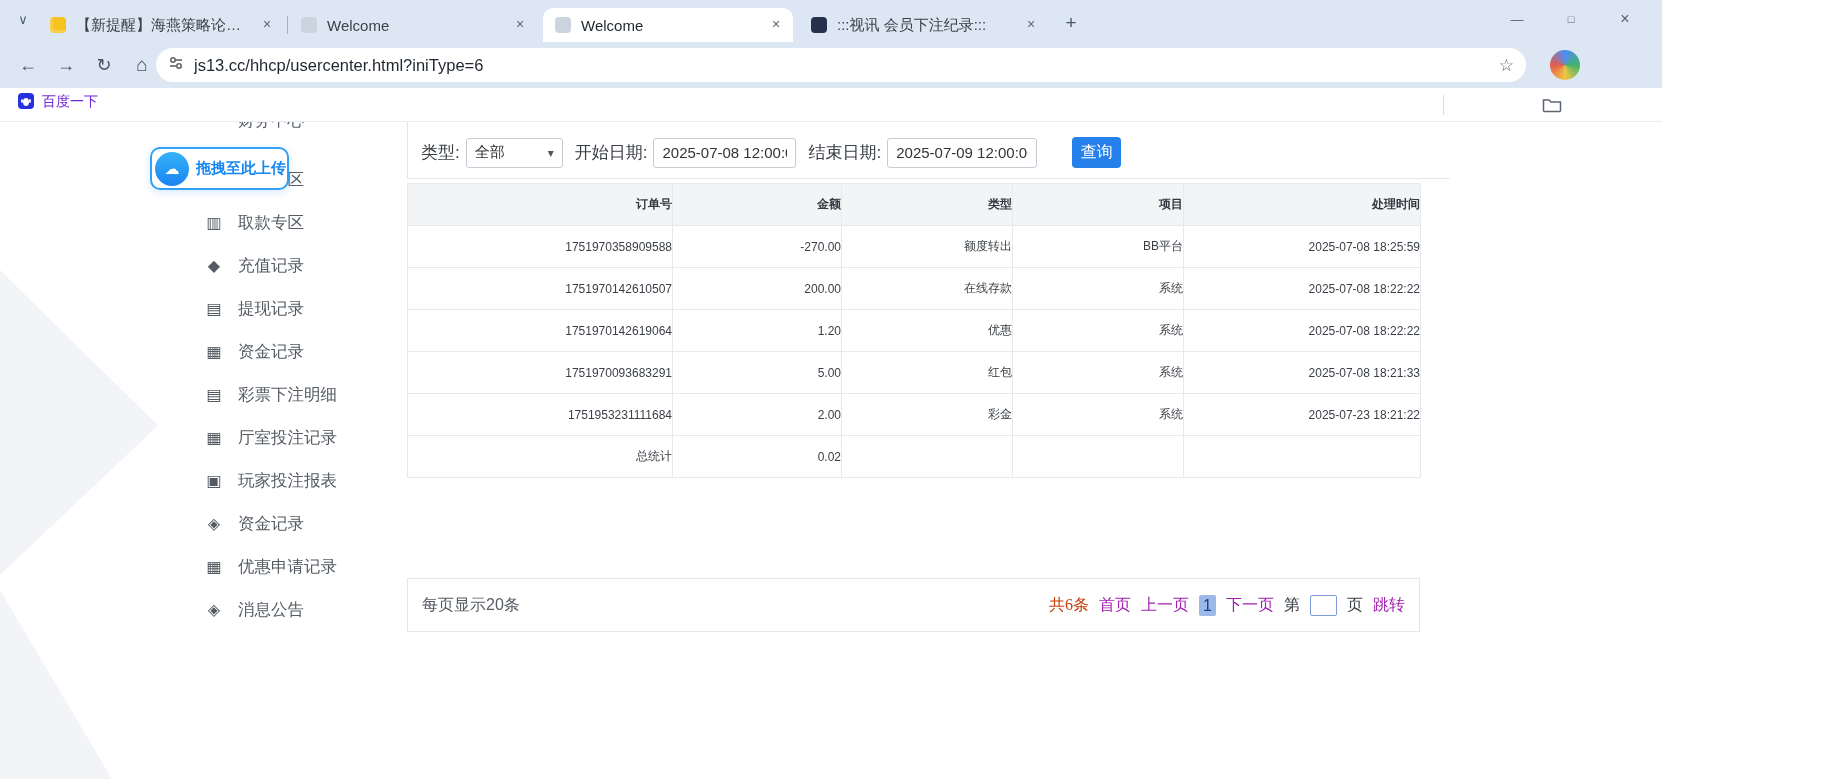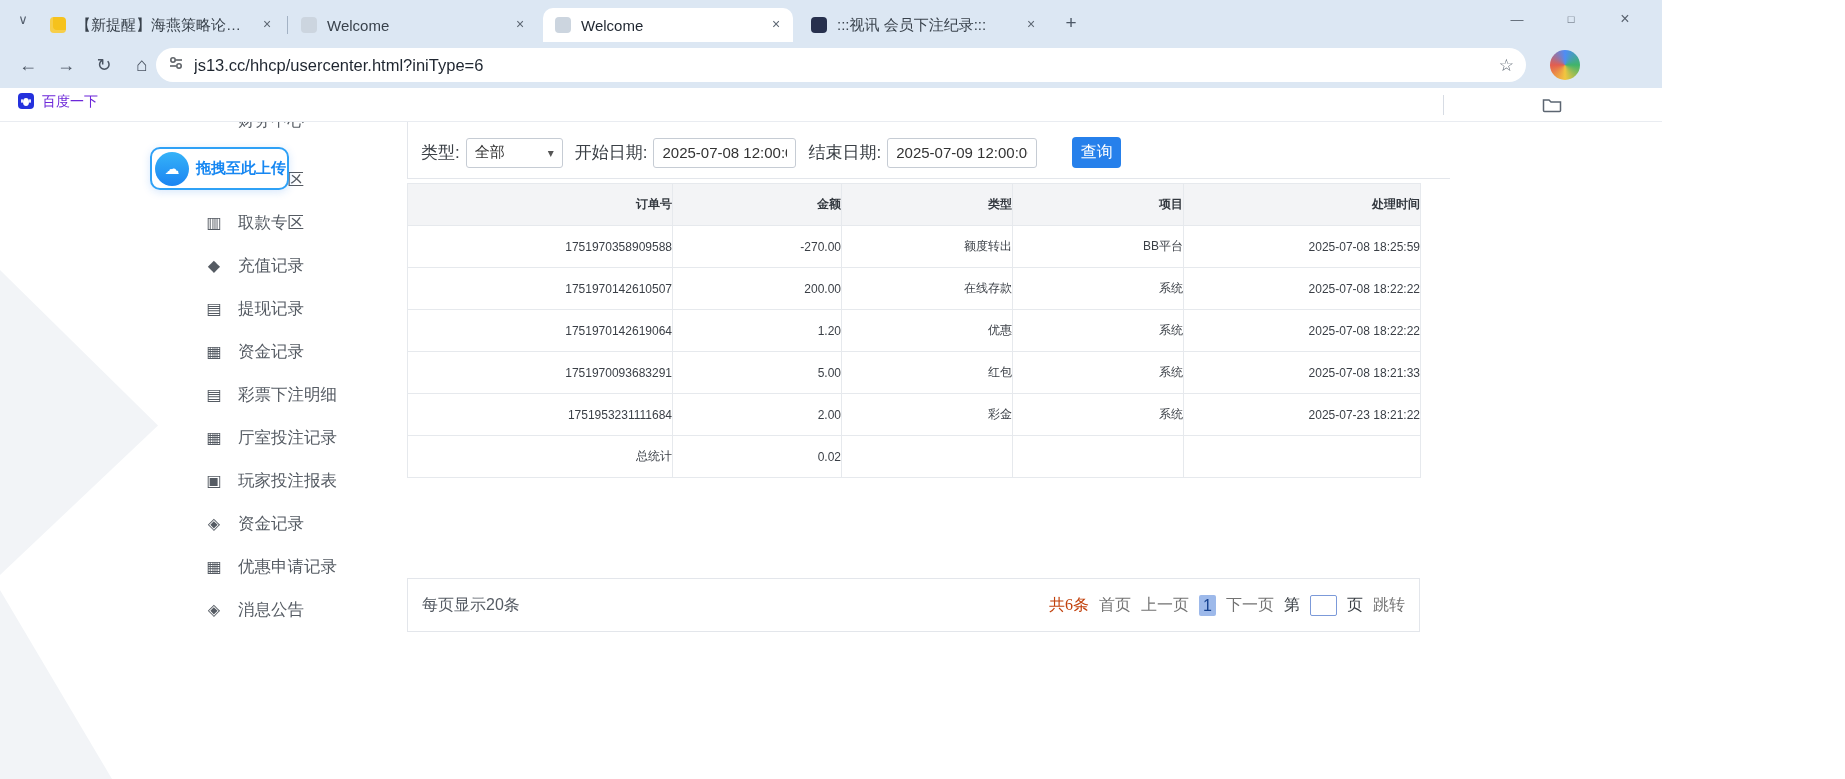--- a/index.html
+++ b/index.html
@@ -105,21 +105,21 @@
          background:#fff; }
   .tbl th, .tbl td { border:1px solid #e6e9ed; text-align:right; height:42px; font-size:12px;
                      color:#3a3f46; overflow:hidden; white-space:nowrap; }
   .tbl th { background:#f3f4f6; font-weight:bold; color:#33383f; }
 
   .pager { position:absolute; top:456px; width:1013px; height:54px; border:1px solid #e3e6eb;
            display:flex; align-items:center; justify-content:space-between; padding:0 14px;
            font-size:16px; background:#fff; }
   .pp-left { color:#555b63; }
   .pp-right { display:flex; align-items:center; gap:10px; }
-  .pp-link { color:#737373; cursor:pointer; }
+  .pp-link { color:#a21caf; cursor:pointer; }
   .pp-total { color:#c2410c;font-family:Liberation Serif, serif; }
   .pp-cur { min-width:17px; height:21px; line-height:21px; background:#9db9ea; color:#15418f;
             text-align:center; border-radius:2px; padding:0 2px; cursor:pointer; }
   .pp-input { width:27px; height:21px; border:1px solid #7c9ad9; border-radius:2px; }
   .pp-text { color:#3b4046; }
 </style>
 </head>
 <body>
 
 <div class="chrome">

